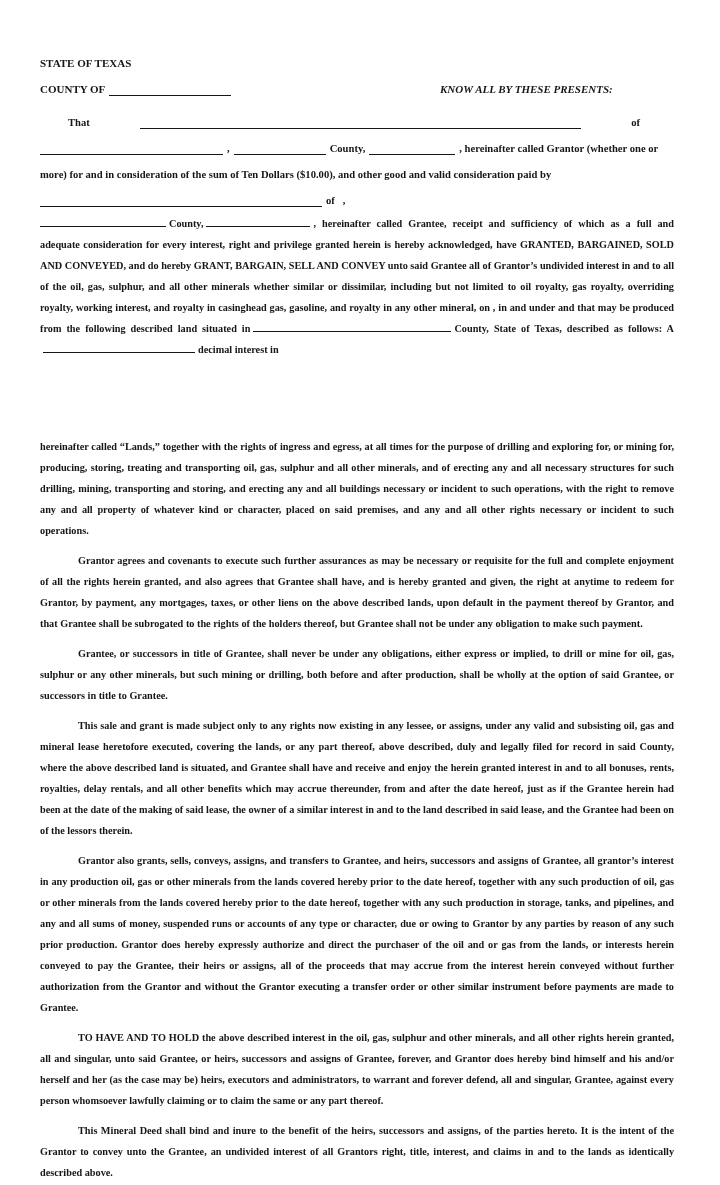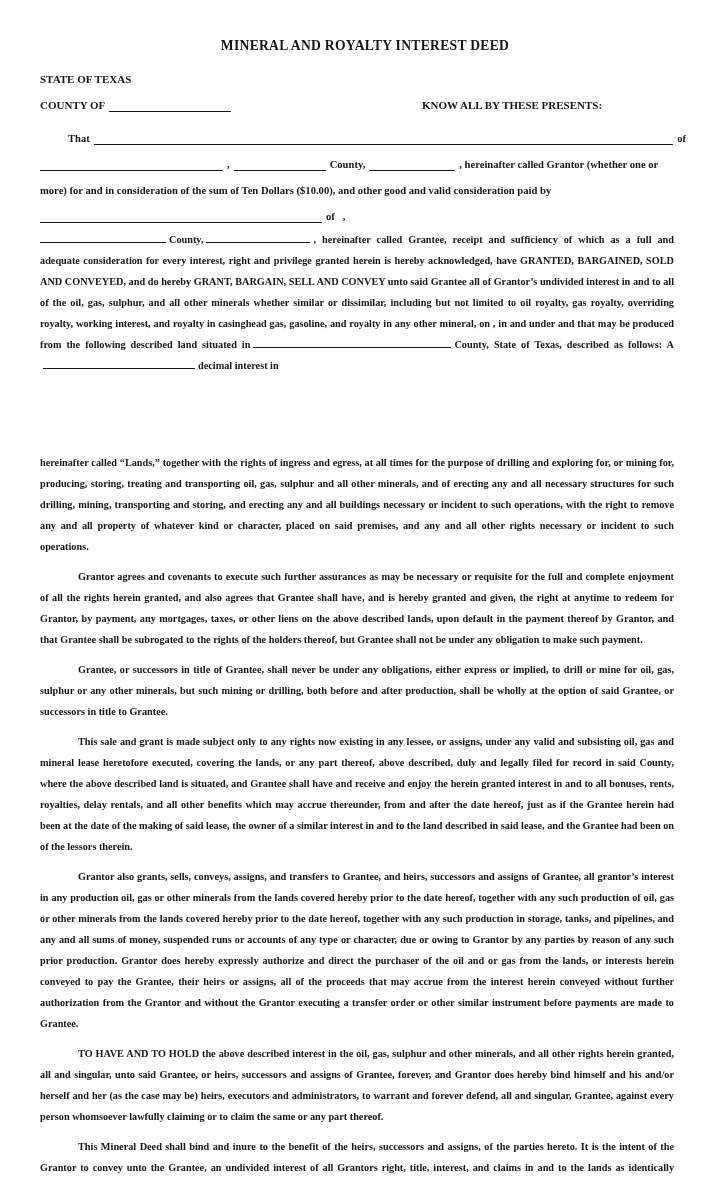--- a/index.html
+++ b/index.html
@@ -5,28 +5,28 @@
   html,body{margin:0;padding:0;background:#e8e8e8;}
   .page{
     position:relative;width:720px;height:1185px;margin:0 auto;background:#ffffff;
     font-family:"Liberation Serif","DejaVu Serif",serif;font-weight:700;color:#161616;
     overflow:hidden;box-sizing:border-box;padding:38px 30px 0 40px;
   }
   .title{text-align:center;font-size:13.6px;letter-spacing:.3px;margin:0;}
   .h{font-size:11px;line-height:13px;}
   .state{margin-top:19px;}
   .county-row{position:relative;margin-top:13px;display:flex;align-items:flex-end;}
-  .presents{position:absolute;left:382px;bottom:0;}
+  .presents{position:absolute;left:400px;bottom:0;font-style:italic;}
   
   .fl{display:flex;align-items:flex-end;font-size:10.6px;line-height:13px;white-space:nowrap;}
   .fl > span{flex:0 0 auto;}
   .bl{border-bottom:1.2px solid #161616;height:12px;display:block;flex:0 0 auto;margin:0 4px;}
   .grow{flex:1 1 auto;}
   .mt13{margin-top:13px;}
-  .mt20{margin-top:20px;}
+  .mt20{margin-top:20px;gap:46px;}
   .ind28{padding-left:28px;}
   .ind38{padding-left:38px;}
   
   .just{font-size:10.25px;line-height:21px;text-align:justify;margin:9px 16px 0 0;}
   .first{margin-top:6px;}
   .ind{text-indent:38px;}
   .bli{display:inline-block;border-bottom:1.1px solid #161616;height:9px;margin:0 3px;}
   .descspace{height:76px;}
   
   .sigblock{width:305px;margin-left:auto;margin-top:28px;font-size:10.6px;}
@@ -41,21 +41,20 @@
   .rline{border-bottom:1.2px solid #161616;height:0;margin-top:4px;}
   .rlabel{margin-top:2px;}
   .rgap{margin-top:16px;}
   .return-row{margin-top:9px;}
 </style>
 </head>
 <body>
 
 <div class="page">
 
-  <h1 class="title">MINERAL AND ROYALTY INTEREST DEED</h1>
 
   <div class="h state">STATE OF TEXAS</div>
 
   <div class="h county-row">
     <span>COUNTY OF</span>
     <span class="bl" style="width:122px"></span>
     <span class="presents">KNOW ALL BY THESE PRESENTS:</span>
   </div>
 
   <div class="fl mt20 ind28">

